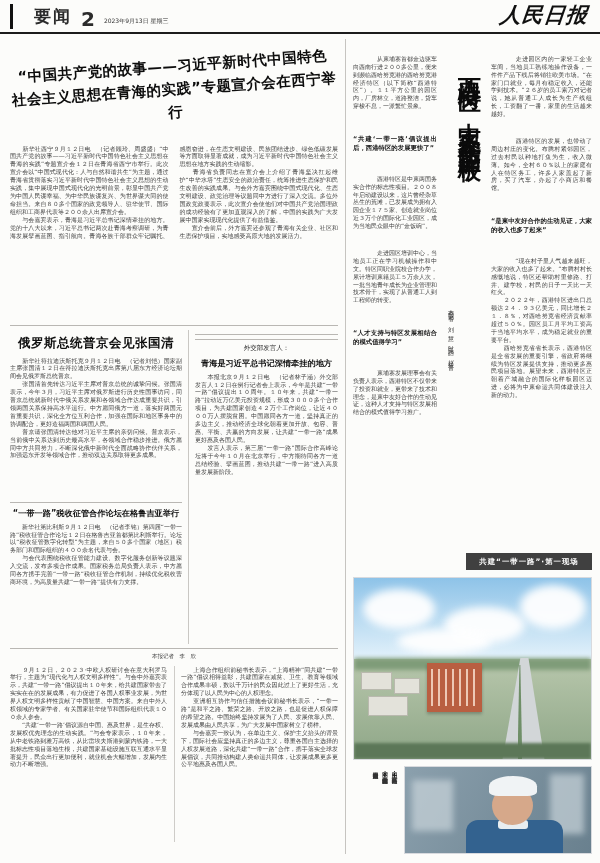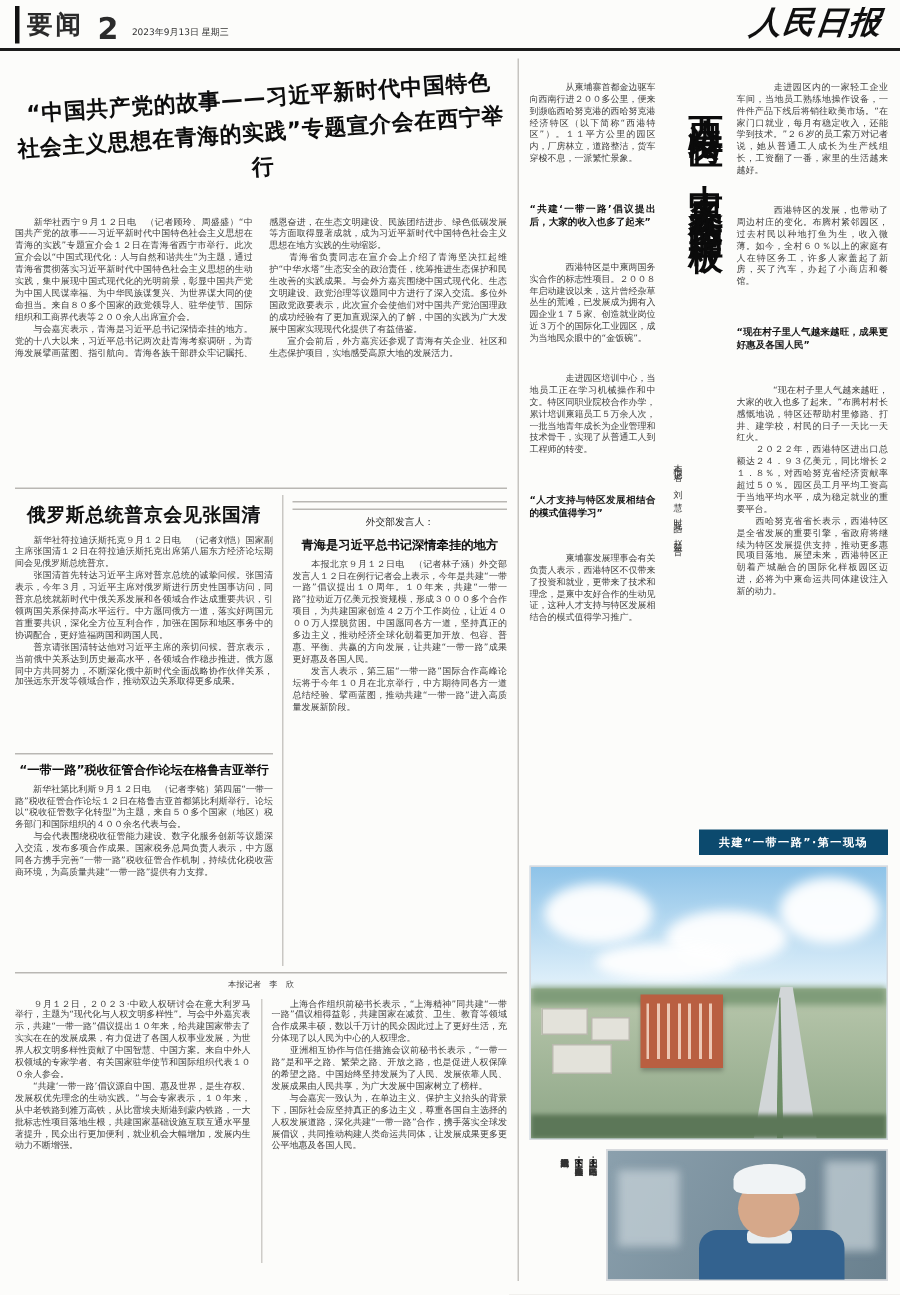--- a/index.html
+++ b/index.html
@@ -2,21 +2,21 @@
 <html><head>
 <meta charset="utf-8">
 <style>
   html,body{margin:0;padding:0;background:#e9e7e2;}
   .page{width:600px;height:863px;background:#fcfcfa;box-sizing:border-box;overflow:hidden;
         font-family:"DejaVu Sans","Liberation Sans",sans-serif;color:#2b2b2b;position:relative;}
   
   .hdr{display:flex;align-items:flex-end;justify-content:space-between;
        padding:7px 12px 3px 10px;border-bottom:2px solid #1c1c1c;height:34px;box-sizing:border-box;}
   .hdr-left{display:flex;align-items:flex-end;gap:9px;}
-  .sec{font-size:17px;font-weight:bold;border-left:3.5px solid #111;padding:1px 0 1px 5px;letter-spacing:2px;margin-top:38px;}
+  .sec{font-size:17px;font-weight:bold;border-left:3.5px solid #111;padding:1px 0 1px 21px;letter-spacing:2px;margin-top:38px;}
   .pnum{font-size:20px;font-weight:bold;line-height:1;}
   .pdate{font-size:6px;color:#333;padding-bottom:3px;}
   .mast{font-size:21px;font-weight:bold;font-style:italic;font-family:"DejaVu Serif","Liberation Serif",serif;
         letter-spacing:1px;color:#101010;transform:skewX(-6deg);}
   
   .content{display:flex;padding:5px 8px 0 10px;gap:7px;height:820px;box-sizing:border-box;}
   .lreg{width:328px;flex:none;}
   .rreg{flex:1;border-left:1px solid #c6c4c0;padding-left:7px;min-width:0;}
   hr{border:none;border-top:1px solid #b9b7b3;margin:4px 0;}
   .sb{font-size:6px;line-height:1.32;text-align:justify;color:#3e3e3e;white-space:pre-wrap;overflow:hidden;}
@@ -37,21 +37,21 @@
   .byline{font-size:5.5px;text-align:center;color:#444;margin-bottom:6px;}
   .hr-b{columns:2;column-gap:14px;column-rule:1px solid #ceccc8;height:176px;}
   
   .seztop{display:flex;gap:5px;height:506px;overflow:hidden;}
   .sezL{width:84px;flex:none;} .sezR{flex:1;min-width:0;}
   .sezL p,.sezR p{margin:0 0 3px;text-indent:2em;}
   .q{font-weight:bold;font-size:6.4px;color:#161616;text-indent:0 !important;margin:6px 0 !important;line-height:1.4;}
   .sezHcol{width:44px;flex:none;writing-mode:vertical-rl;padding-top:4px;}
   .sezH{font-size:23px;font-weight:bold;letter-spacing:4.5px;margin:0;color:#0b0b0b;padding-inline-start:16px;}
   .sezBy{font-size:6px;color:#333;letter-spacing:2px;padding-inline-start:258px;margin-top:4px;}
-  .banner{margin:8px 0 7px auto;width:126px;background:#0c4a6e;color:#fff;font-size:7.4px;font-weight:bold;
+  .banner{margin:8px 0 7px auto;width:126px;background:#404040;color:#fff;font-size:7.4px;font-weight:bold;
           text-align:center;padding:3.5px 0;letter-spacing:1px;}
   
   .ph1{height:181px;position:relative;overflow:hidden;border:1px solid #d8dade;background:#cfe5f4;}
   .sky{position:absolute;inset:0 0 52% 0;background:linear-gradient(#8ec3e8,#e9f5fc);}
   .cloud{position:absolute;background:#fff;border-radius:50%;filter:blur(4px);opacity:.95;}
   .ground{position:absolute;left:0;right:0;bottom:0;height:55%;background:linear-gradient(#b8c7ac,#8ea687);}
   .treeline{position:absolute;left:0;right:0;top:44%;height:7%;background:#7f9c79;filter:blur(2px);}
   .facts{position:absolute;background:#e3e2da;border:1px solid #b9b9ae;}
   .bmain{position:absolute;left:31%;top:47%;width:23%;height:27%;background:#b95f41;
          box-shadow:0 2px 3px rgba(0,0,0,.25);}
@@ -141,34 +141,34 @@
 　　亚洲相互协作与信任措施会议前秘书长表示，“一带一路”是和平之路、繁荣之路、开放之路，也是促进人权保障的希望之路。中国始终坚持发展为了人民、发展依靠人民、发展成果由人民共享，为广大发展中国家树立了榜样。
 　　与会嘉宾一致认为，在单边主义、保护主义抬头的背景下，国际社会应坚持真正的多边主义，尊重各国自主选择的人权发展道路，深化共建“一带一路”合作，携手落实全球发展倡议，共同推动构建人类命运共同体，让发展成果更多更公平地惠及各国人民。</div>
       </article>
     </div>
 
     <div class="rreg">
 
       <div class="seztop">
         <div class="sezL sb">
           <p>　　从柬埔寨首都金边驱车向西南行进２００多公里，便来到濒临西哈努克港的西哈努克港经济特区（以下简称“西港特区”）。１１平方公里的园区内，厂房林立，道路整洁，货车穿梭不息，一派繁忙景象。</p>
-          <p class="q">“共建‘一带一路’倡议提出后，大家的收入也多了起来”</p>
+          <p class="q">“共建‘一带一路’倡议提出后，西港特区的发展更快了”</p>
           <p>　　西港特区是中柬两国务实合作的标志性项目。２００８年启动建设以来，这片曾经杂草丛生的荒滩，已发展成为拥有入园企业１７５家、创造就业岗位近３万个的国际化工业园区，成为当地民众眼中的“金饭碗”。</p>
           <p>　　走进园区培训中心，当地员工正在学习机械操作和中文。特区同职业院校合作办学，累计培训柬籍员工５万余人次，一批当地青年成长为企业管理和技术骨干，实现了从普通工人到工程师的转变。</p>
           <p class="q">“人才支持与特区发展相结合的模式值得学习”</p>
           <p>　　柬埔寨发展理事会有关负责人表示，西港特区不仅带来了投资和就业，更带来了技术和理念，是柬中友好合作的生动见证，这种人才支持与特区发展相结合的模式值得学习推广。</p>
         </div>
         <div class="sezHcol">
           <h1 class="sezH">西港特区，中柬务实合作的样板</h1>
           <div class="sezBy">本报记者　刘　慧　时元皓　赵益普</div>
         </div>
         <div class="sezR sb">
           <p>　　走进园区内的一家轻工企业车间，当地员工熟练地操作设备，一件件产品下线后将销往欧美市场。“在家门口就业，每月有稳定收入，还能学到技术。”２６岁的员工索万对记者说，她从普通工人成长为生产线组长，工资翻了一番，家里的生活越来越好。</p>
           <p>　　西港特区的发展，也带动了周边村庄的变化。布腾村紧邻园区，过去村民以种地打鱼为生，收入微薄。如今，全村６０％以上的家庭有人在特区务工，许多人家盖起了新房，买了汽车，办起了小商店和餐馆。</p>
-          <p class="q">“现在村子里人气越来越旺，成果更好惠及各国人民”</p>
+          <p class="q">“是柬中友好合作的生动见证，大家的收入也多了起来”</p>
           <p>　　“现在村子里人气越来越旺，大家的收入也多了起来。”布腾村村长感慨地说，特区还帮助村里修路、打井、建学校，村民的日子一天比一天红火。
 　　２０２２年，西港特区进出口总额达２４．９３亿美元，同比增长２１．８％，对西哈努克省经济贡献率超过５０％。园区员工月平均工资高于当地平均水平，成为稳定就业的重要平台。
 　　西哈努克省省长表示，西港特区是全省发展的重要引擎，省政府将继续为特区发展提供支持，推动更多惠民项目落地。展望未来，西港特区正朝着产城融合的国际化样板园区迈进，必将为中柬命运共同体建设注入新的动力。</p>
         </div>
       </div>
 
       <div class="banner">共建“一带一路”·第一现场</div>
 
       <div class="ph1">
         <div class="sky"></div>

